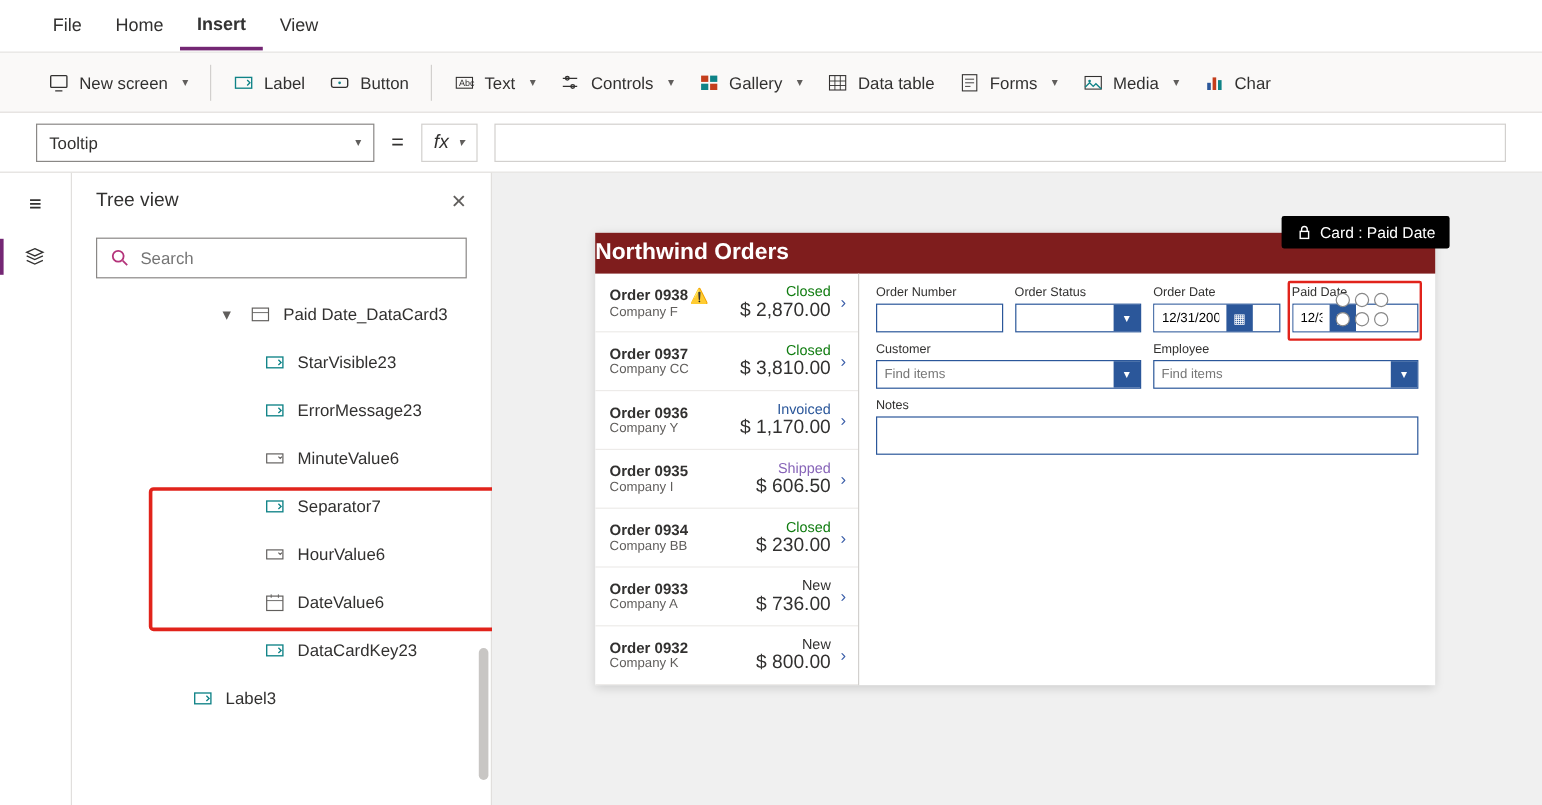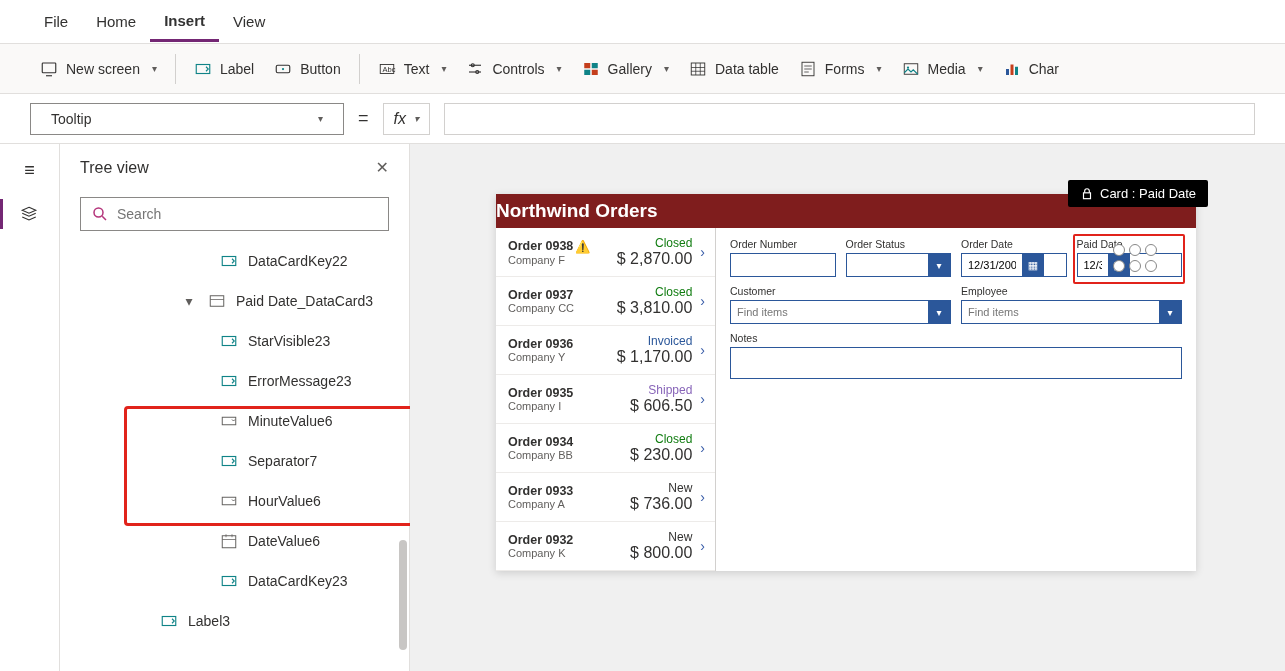--- a/index.html
+++ b/index.html
@@ -11,21 +11,21 @@
   .menu-item.active { color: #333; font-weight: 600; border-bottom: 3px solid #742774; }
 
   
   .ribbon { display: flex; align-items: center; height: 50px; padding: 0 30px; border-bottom: 1px solid #e1dfdd; background: #faf9f8; text-align: center; }
   .ribbon-btn { display: flex; align-items: center; gap: 8px; padding: 6px 10px; font-size: 14px; cursor: pointer; }
   .ribbon-sep { width: 1px; height: 30px; background: #d2d0ce; margin: 0 8px; }
   .chev { font-size: 10px; color: #605e5c; margin-left: 4px; }
 
   
   .formula-bar { display: flex; align-items: center; height: 50px; padding: 0 30px; border-bottom: 1px solid #e1dfdd; gap: 14px; }
-  .prop-dd { width: 314px; height: 32px; border: 1px solid #8a8886; display: flex; align-items: center; justify-content: space-between; padding: 0 20px; font-size: 14px; background: #fff; }
+  .prop-dd { width: 282px; height: 32px; border: 1px solid #8a8886; display: flex; align-items: center; justify-content: space-between; padding: 0 10px; font-size: 14px; background: #fff; }
   .eq { font-size: 18px; }
   .fx { font-style: italic; font-size: 16px; display:flex;align-items:center;gap:4px;border:1px solid #d2d0ce;height:32px;padding:0 10px;background:#fff; }
   .formula-input { flex: 1; height: 32px; border: 1px solid #d2d0ce; background: #fff; }
 
   
   .main { display: flex; height: calc(671px - 144px); }
   .left-rail { width: 60px; border-right: 1px solid #e1dfdd; display:flex;flex-direction:column;align-items:center;padding-top:16px;gap:18px; }
   .burger { font-size:18px;cursor:pointer;}
   .layers-icon { font-size:18px;cursor:pointer;border-left:3px solid #742774;padding:6px 14px 6px 10px;width:100%;display:flex;justify-content:center;}
 
@@ -217,29 +217,20 @@
     </div>
     <div class="tree-search">
       <svg class="ico" viewBox="0 0 24 24">
           <circle cx="10" cy="10" r="6" fill="none" stroke="#b4337a" stroke-width="2"></circle>
           <line x1="15" y1="15" x2="20" y2="20" stroke="#b4337a" stroke-width="2"></line>
         </svg>
       <input placeholder="Search" style="">
     </div>
 
     <div class="tree-list" id="tree-list">
-        <div class="tree-row l3">
-          <span class="tree-icon">
-            <svg class="ico" viewBox="0 0 24 24">
-              <rect x="3" y="6" width="18" height="12" fill="none" stroke="#0f8387" stroke-width="1.5"></rect>
-              <path d="M16 9l3 3-3 3" fill="none" stroke="#0f8387" stroke-width="1.5"></path>
-            </svg>
-          </span>
-          <span class="tree-label">DataCardKey22</span>
-        </div>
         <div class="tree-row l2">
           <span class="tree-icon">▾</span>
           <span class="tree-icon">
             <svg class="ico" viewBox="0 0 24 24">
               <rect x="3" y="5" width="18" height="14" fill="none" stroke="#605e5c" stroke-width="1.3"></rect>
               <line x1="3" y1="10" x2="21" y2="10" stroke="#605e5c"></line>
             </svg>
           </span>
           <span class="tree-label">Paid Date_DataCard3</span>
         </div>

